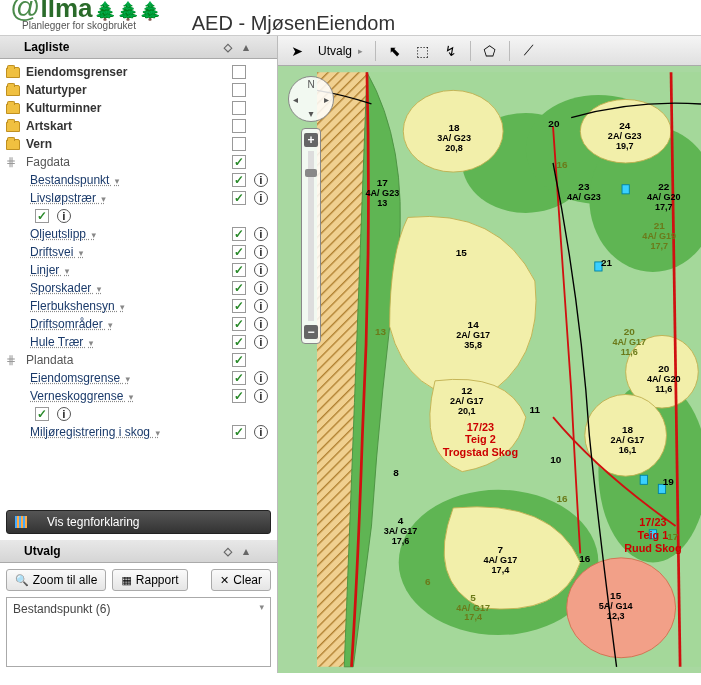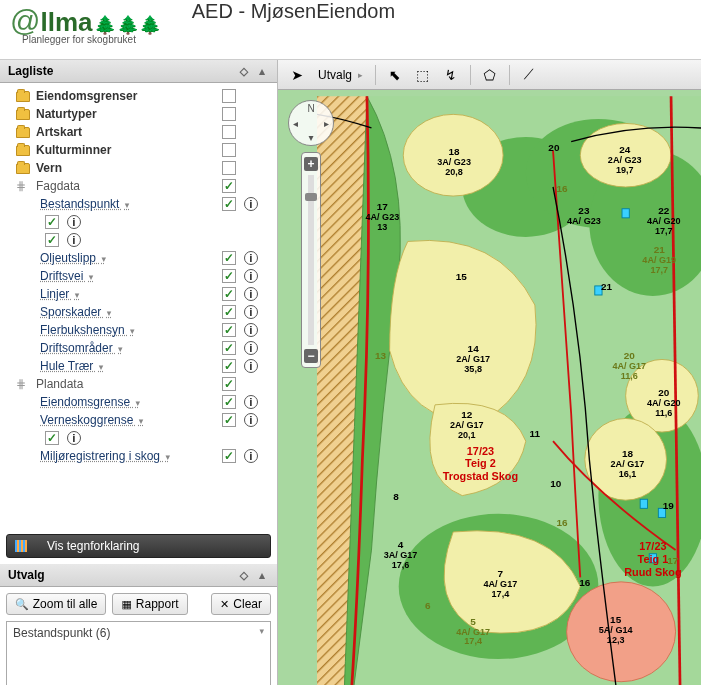--- a/index.html
+++ b/index.html
@@ -1,33 +1,33 @@
 <!DOCTYPE html>
 <html><head>
 <meta charset="utf-8">
 <style>
   * { box-sizing: border-box; margin: 0; padding: 0; }
   body { font-family: Arial, sans-serif; font-size: 12px; width: 701px; height: 685px; overflow: hidden; background: #fff; }
   
-  .header { display: flex; align-items: flex-start; height: 60px; border-bottom: 1px solid #ccc; }
+  .header { display: flex; align-items: flex-end; height: 36px; border-bottom: 1px solid #ccc; }
   .logo { display: flex; align-items: center; padding: 4px 10px; }
   .logo-text { font-size: 26px; font-weight: bold; color: #2a6b2a; }
   .logo-at { color: #4a8a4a; font-size: 30px; }
   .logo-sub { font-size: 10px; color: #555; margin-top: -4px; padding-left: 12px; }
   .logo-trees { font-size: 18px; color: #1a4a1a; margin-left: 2px; }
   .title { font-size: 20px; color: #333; margin-left: 20px; }
   
   .main { display: flex; height: calc(100% - 48px); }
   .sidebar { width: 278px; border-right: 1px solid #bbb; display: flex; flex-direction: column; background: #fff; }
   
-  .panel-header { background: linear-gradient(#e8e8e8,#d5d5d5); border-bottom: 1px solid #aaa; padding: 4px 8px; font-weight: bold; display: flex; justify-content: space-between; align-items: center; }
+  .panel-header { background: linear-gradient(#e8e8e8,#d5d5d5); border-bottom: 1px solid #aaa; padding: 4px 24px; font-weight: bold; display: flex; justify-content: space-between; align-items: center; }
   .panel-tools { display: flex; gap: 4px; }
   .panel-tool { width: 14px; height: 14px; cursor: pointer; color: #666; font-size: 11px; display: flex; align-items: center; justify-content: center; }
   
-  .layers { flex: 1; overflow-y: auto; padding: 4px 10px; }
+  .layers { flex: 1; overflow-y: auto; padding: 4px 0; }
   .layer-row { display: flex; align-items: center; padding: 2px 6px; position: relative; }
   .layer-row.sub { padding-left: 30px; }
   .folder-icon { width: 14px; height: 11px; background: #f0c040; border: 1px solid #c09020; border-radius: 2px 2px 0 0; margin-right: 6px; position: relative; }
   .folder-icon::before { content:''; position:absolute; top:-3px; left:0; width:6px; height:3px; background:#f0c040; border:1px solid #c09020; border-bottom:none; border-radius:2px 2px 0 0; }
   .hash-icon { width:14px; color:#999; margin-right:6px; font-size:12px; }
   .layer-label { flex: 1; color: #1a3a6a; text-decoration: underline dotted #888; cursor: pointer; }
   .layer-label.folder { color: #333; font-weight: bold; text-decoration: none; }
   .layer-label.group { color: #555; text-decoration: none; }
   .dropdown-caret { color: #888; font-size: 9px; margin-left: 2px; }
   .check-cell { width: 24px; display: flex; justify-content: center; }
@@ -107,29 +107,29 @@
         <div class="layer-row">
           <span class="folder-icon"></span>
     <span class="layer-label folder">Naturtyper</span>
     <span class="check-cell">
             <span class="checkbox"></span>
           </span>
     <span class="info-cell"></span>
         </div>
         <div class="layer-row">
           <span class="folder-icon"></span>
+    <span class="layer-label folder">Kulturminner</span>
+    <span class="check-cell">
+            <span class="checkbox"></span>
+          </span>
+    <span class="info-cell"></span>
+        </div>
+        <div class="layer-row">
+          <span class="folder-icon"></span>
     <span class="layer-label folder">Artskart</span>
-    <span class="check-cell">
-            <span class="checkbox"></span>
-          </span>
-    <span class="info-cell"></span>
-        </div>
-        <div class="layer-row">
-          <span class="folder-icon"></span>
-    <span class="layer-label folder">Kulturminner</span>
     <span class="check-cell">
             <span class="checkbox"></span>
           </span>
     <span class="info-cell"></span>
         </div>
         <div class="layer-row">
           <span class="folder-icon"></span>
     <span class="layer-label folder">Vern</span>
     <span class="check-cell">
             <span class="checkbox"></span>
@@ -147,20 +147,21 @@
         <div class="layer-row sub">
           <span class="layer-label">Bestandspunkt <span class="dropdown-caret">▾</span></span>
       <span class="check-cell">
             <span class="checkbox checked"></span>
           </span>
       <span class="info-cell">
             <span class="info-icon">i</span>
           </span>
         </div>
         <div class="layer-row sub">
+          <span class="layer-label">Livsløpstrær <span class="dropdown-caret">▾</span></span>
       <span class="check-cell">
             <span class="checkbox checked"></span>
           </span>
       <span class="info-cell">
             <span class="info-icon">i</span>
           </span>
         </div>
         <div class="layer-row sub">
       <span class="check-cell">
             <span class="checkbox checked"></span>

